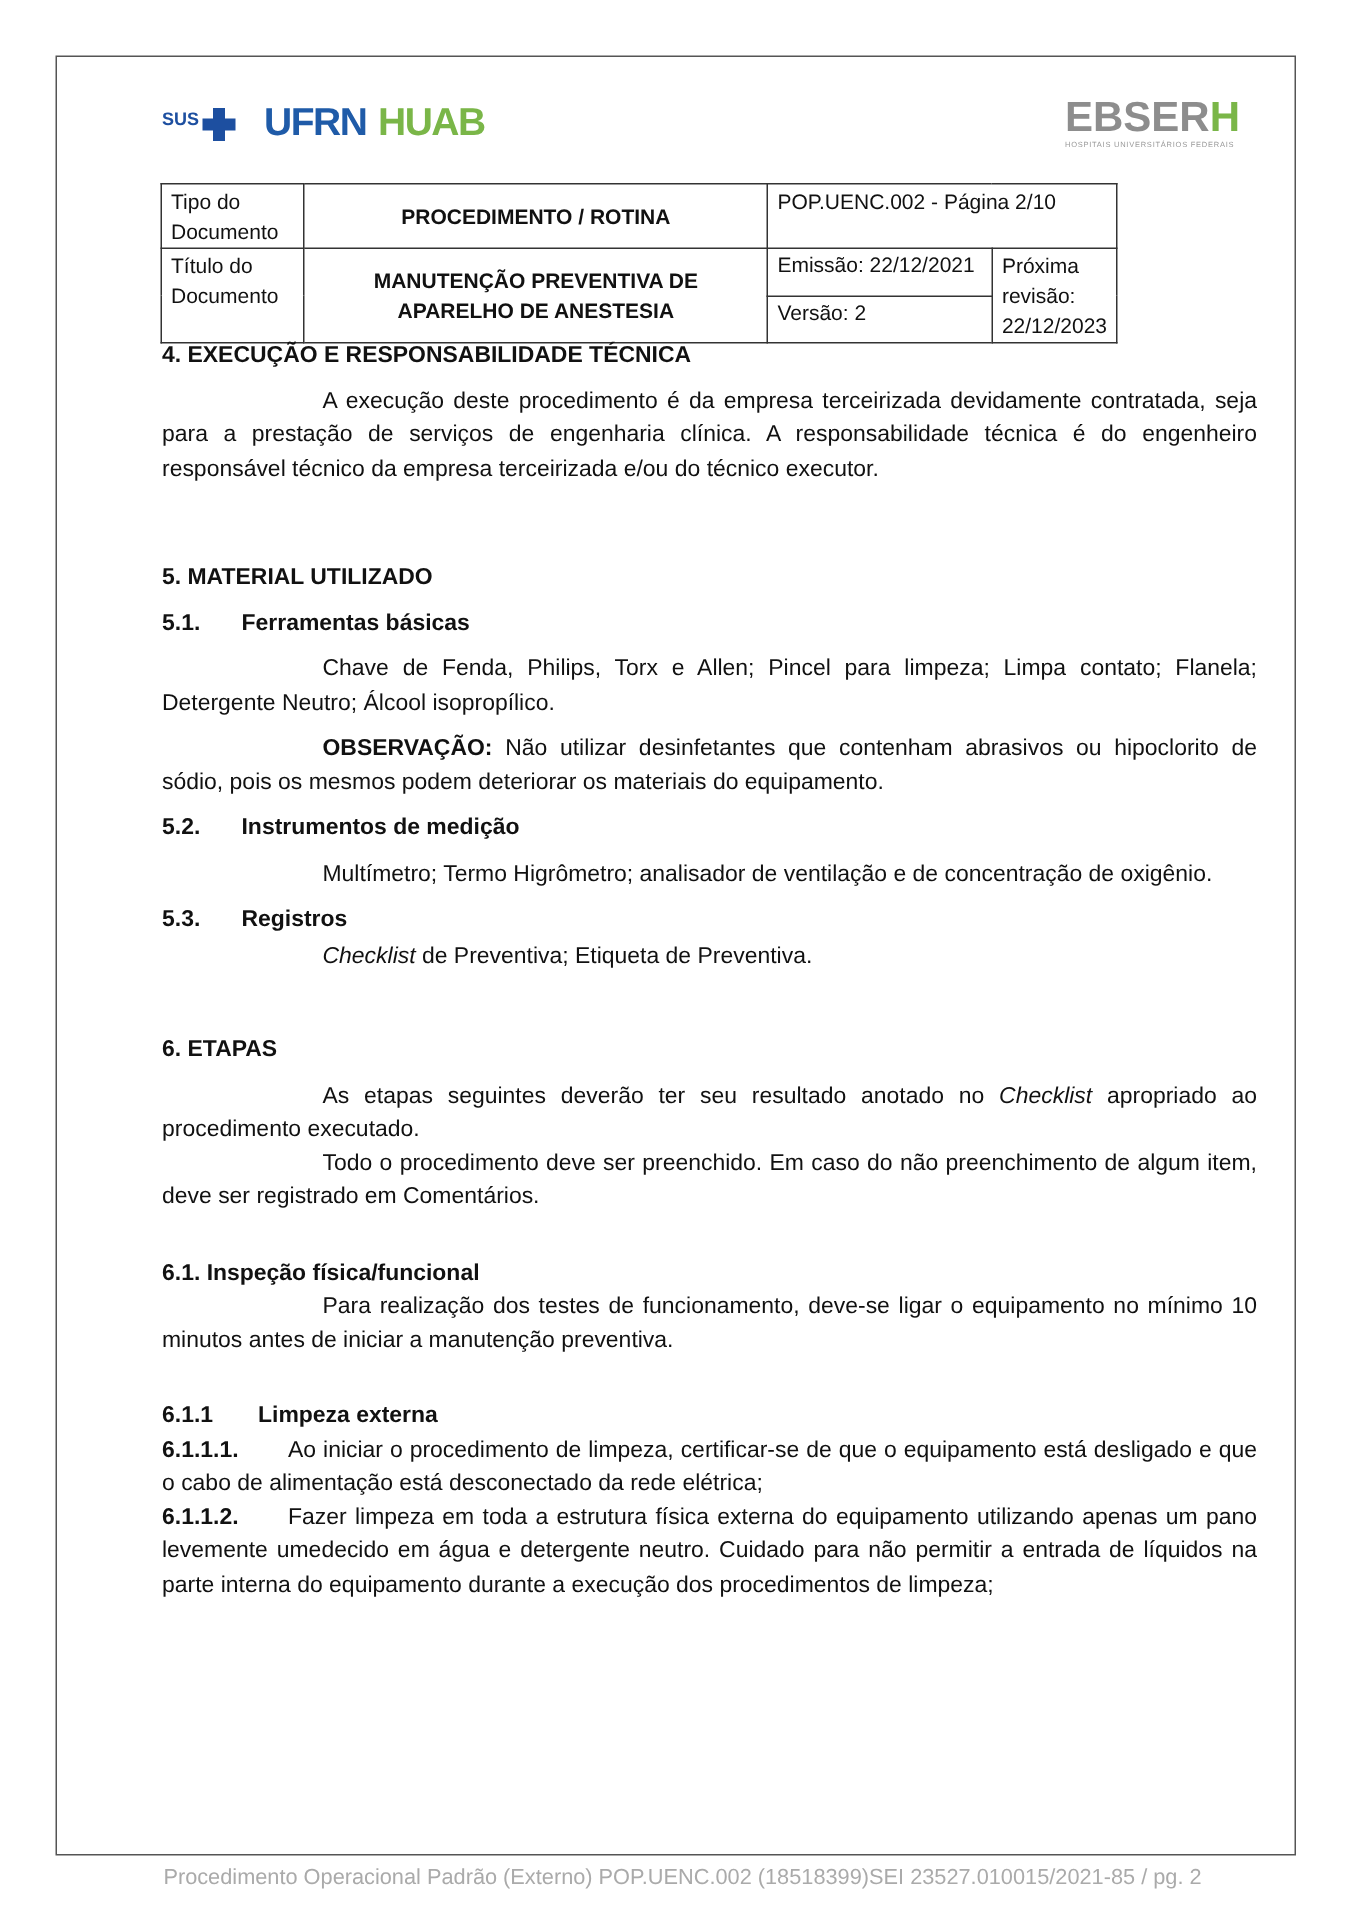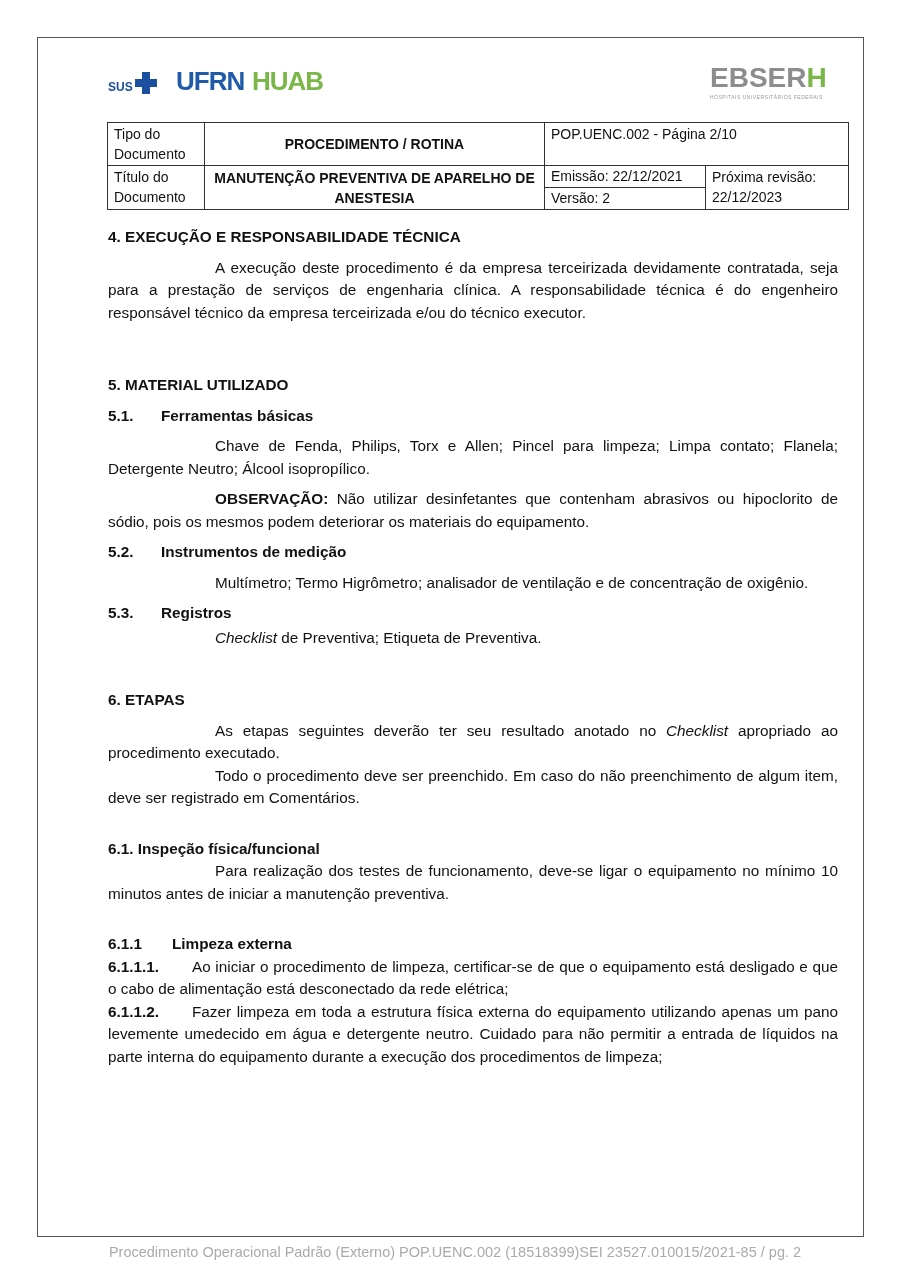--- a/index.html
+++ b/index.html
@@ -2,33 +2,33 @@
 <html><head>
 <meta charset="utf-8">
 <style>
   html, body { margin: 0; padding: 0; background: #ffffff; }
   body { width: 900px; height: 1272px; position: relative; overflow: hidden;
          font-family: "Liberation Sans", sans-serif; color: #111; }
   .page-frame { position: absolute; left: 37px; top: 37px; width: 827px; height: 1200px;
                 border: 1px solid #555; box-sizing: border-box; }
   .header { position: absolute; left: 108px; top: 62px; width: 730px; height: 44px; }
   .logo { position: absolute; top: 0; font-weight: bold; }
-  .logo-sus { left: 0; top: 10px; font-size: 12px; color: #1d4fa0; display: flex; align-items: flex-end; gap: 2px; }
+  .logo-sus { left: 0; top: 10px; font-size: 12px; color: #1d4fa0; display: flex; align-items: flex-start; gap: 2px; }
   .sus-cross { width: 22px; height: 22px; position: relative; }
   .sus-cross:before { content: ""; position: absolute; left: 7px; top: 0; width: 8px; height: 22px; background: #1d4fa0; }
   .sus-cross:after { content: ""; position: absolute; left: 0; top: 7px; width: 22px; height: 8px; background: #1d4fa0; }
   .logo-ufrn { left: 68px; top: 4px; font-size: 26px; color: #1f5ba8; letter-spacing: -1px; font-family: "Liberation Sans", sans-serif; }
   .logo-huab { left: 144px; top: 4px; font-size: 26px; color: #7ab648; letter-spacing: -1px; }
   .inst { position: absolute; left: 236px; top: 6px; width: 300px; text-align: center;
           font-family: "Liberation Serif", serif; font-weight: bold; font-size: 11.5px; line-height: 16px; color: #111; }
   .logo-ebserh { position: absolute; left: 602px; top: 0px; font-size: 28px; font-weight: bold; color: #8d8d8d; letter-spacing: 0px; }
   .logo-ebserh .h { color: #7ab648; }
   .ebserh-sub { position: absolute; left: 602px; top: 32px; font-size: 5px; color: #999; letter-spacing: 0.5px; }
 
-  table.doc { position: absolute; left: 107px; top: 122px; width: 742px; border-collapse: collapse;
+  table.doc { position: absolute; left: 107px; top: 122px; width: 638px; border-collapse: collapse;
               font-family: "Liberation Sans", sans-serif; font-size: 14px; color: #111; }
   table.doc td { border: 1px solid #333; padding: 1px 6px; vertical-align: top; line-height: 20px; }
   .bold-center { font-weight: bold; text-align: center; vertical-align: middle !important; }
 
   .content { position: absolute; left: 108px; top: 226px; width: 730px; font-size: 15.3px; line-height: 22.5px; color: #111; }
   .h { font-weight: bold; }
   .p { text-align: justify; margin: 0; }
   .indent { text-indent: 107px; }
   .sub-h { display: flex; font-weight: bold; }
   .sub-h .num { width: 53px; }

